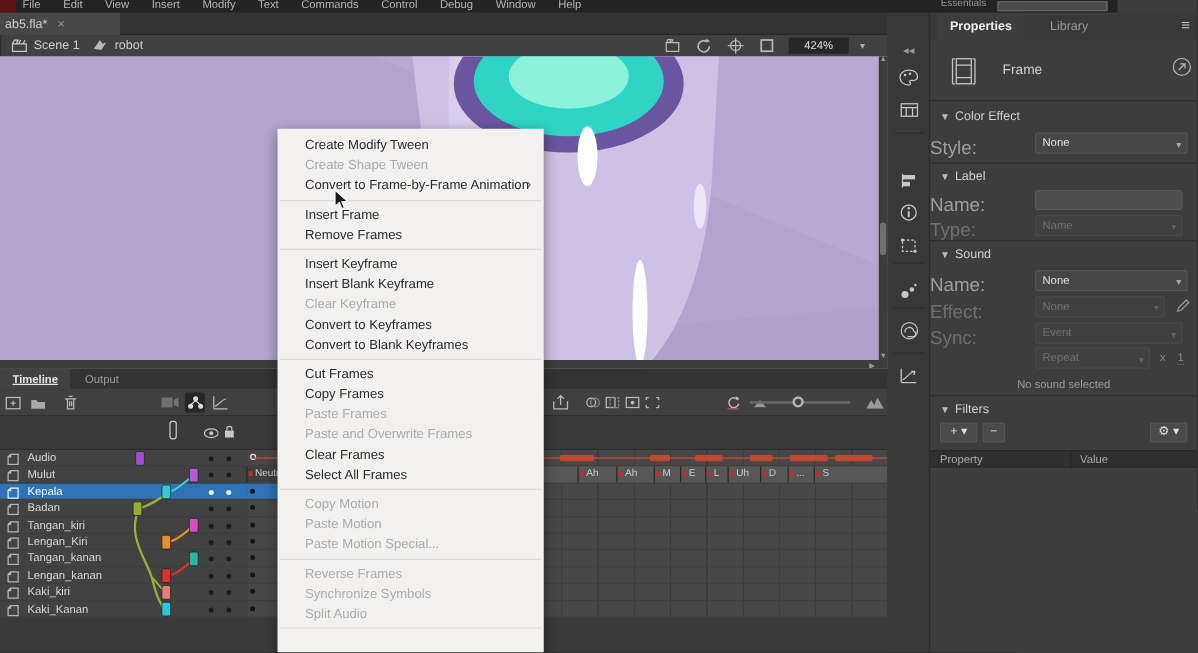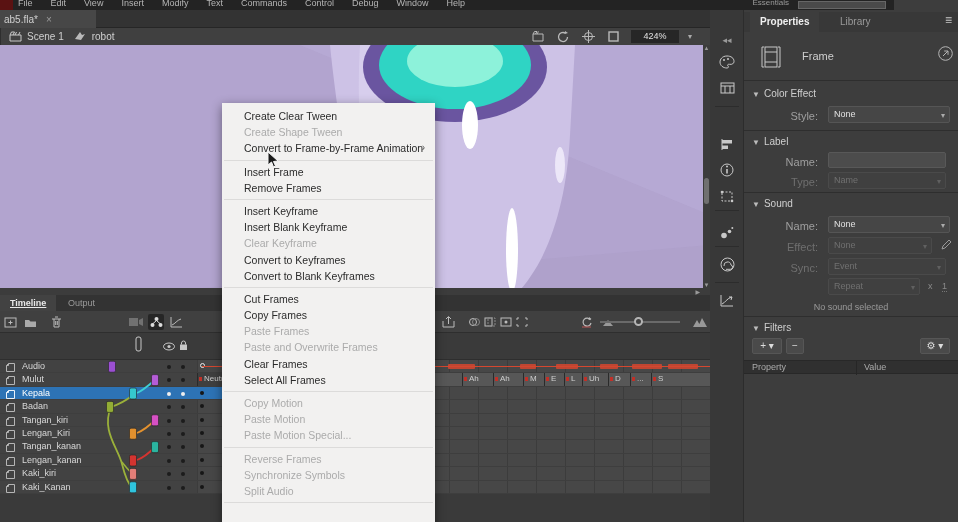--- a/index.html
+++ b/index.html
@@ -86,21 +86,21 @@
   .dsep { position:absolute; left:5px; width:24px; height:1px; background:#2c2c2c; }
   #props { position:absolute; left:34px; top:0; width:214px; height:512px; background:#3d3d3d; }
   #ptabs { position:absolute; left:0; top:2px; width:214px; height:20px; background:#383838; }
   .ptab { position:absolute; top:0; height:20px; font-size:10px; line-height:20px; padding:0 10px; }
   .ptab.active { color:#f0f0f0; font-weight:bold; background:#3d3d3d; }
   .ptab.idle { color:#9a9a9a; }
   #pmenu { position:absolute; right:6px; top:3px; color:#c8c8c8; font-size:12px; }
   .sect { position:absolute; left:8px; color:#cfcfcf; font-size:10px; }
   .sect .tri { color:#bbb; font-size:8px; margin-right:4px; }
   .psep { position:absolute; left:0; width:214px; height:1px; background:#2e2e2e; }
-  .plabel { position:absolute; width:74px; text-align:right; color:#9f9f9f; font-size:11px; }
+  .plabel { position:absolute; width:74px; text-align:left; color:#9f9f9f; font-size:15px; }
   .plabel.dis { color:#6f6f6f; }
   .pdd { position:absolute; left:84px; height:17px; background:#464646; border:1px solid #555; border-radius:2px; color:#e2e2e2; font-size:9px; line-height:15px; padding:0 5px; }
   .pdd .dchev { position:absolute; right:4px; top:1px; color:#aaa; font-size:8px; }
   .pdd.dis { background:#404040; border-color:#4a4a4a; color:#707070; }
   .pdd.dis .dchev { color:#606060; }
   .pinput { position:absolute; left:84px; height:16px; background:#4c4c4c; border:1px solid #585858; border-radius:2px; }
   #nosound { position:absolute; left:0; width:214px; text-align:center; color:#9a9a9a; font-size:9px; }
   .fbtn { position:absolute; height:16px; background:#4a4a4a; border:1px solid #565656; border-radius:2px; color:#ddd; font-size:10px; line-height:14px; text-align:center; }
   #ftable-head { position:absolute; left:0; width:214px; height:14px; background:#303030; border-top:1px solid #282828; border-bottom:1px solid #282828; }
   #ftable-head span { position:absolute; top:1px; color:#aaa; font-size:9px; }
@@ -625,21 +625,21 @@
       <div class="fbtn" style="left:176px; top:328px; width:30px">⚙ ▾</div>
       <div id="ftable-head" style="top:350px">
         <span style="left:8px">Property</span>
         <span style="left:120px">Value</span>
         <span class="cdiv"></span>
       </div>
     </div>
   </div>
 
   <div id="ctxmenu" class="abs">
-      <div class="ci">Create Clear Tween</div>
+      <div class="ci">Create Modify Tween</div>
       <div class="ci disabled">Create Shape Tween</div>
       <div class="ci">Convert to Frame-by-Frame Animation<span class="sub">›</span></div>
       <div class="csep"></div>
       <div class="ci">Insert Frame</div>
       <div class="ci">Remove Frames</div>
       <div class="csep"></div>
       <div class="ci">Insert Keyframe</div>
       <div class="ci">Insert Blank Keyframe</div>
       <div class="ci disabled">Clear Keyframe</div>
       <div class="ci">Convert to Keyframes</div>

